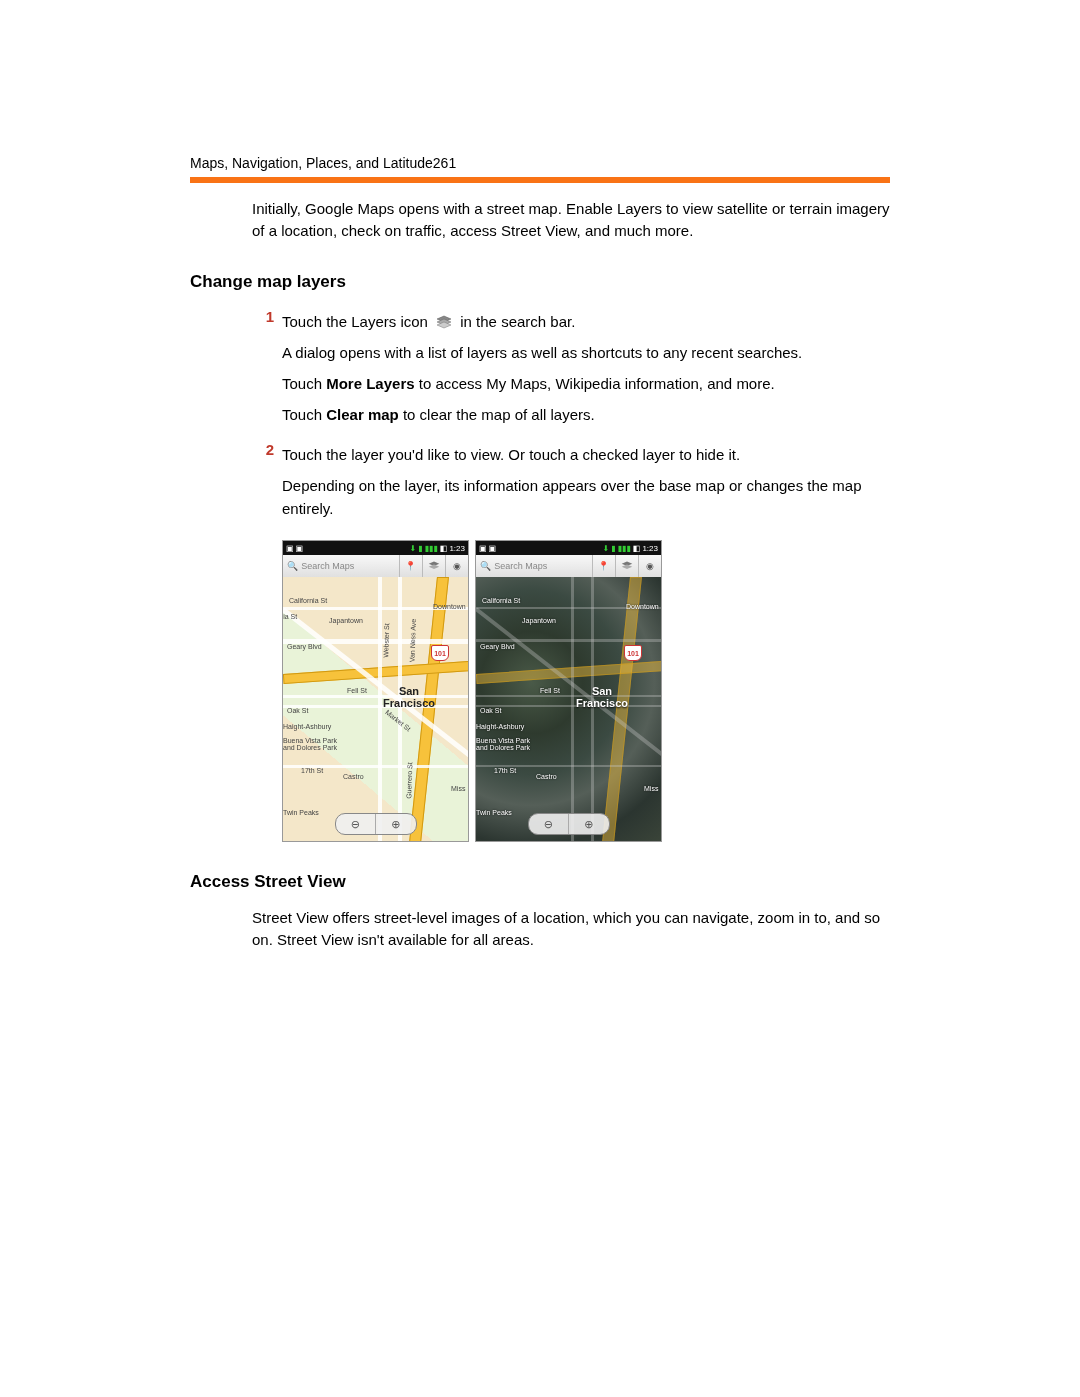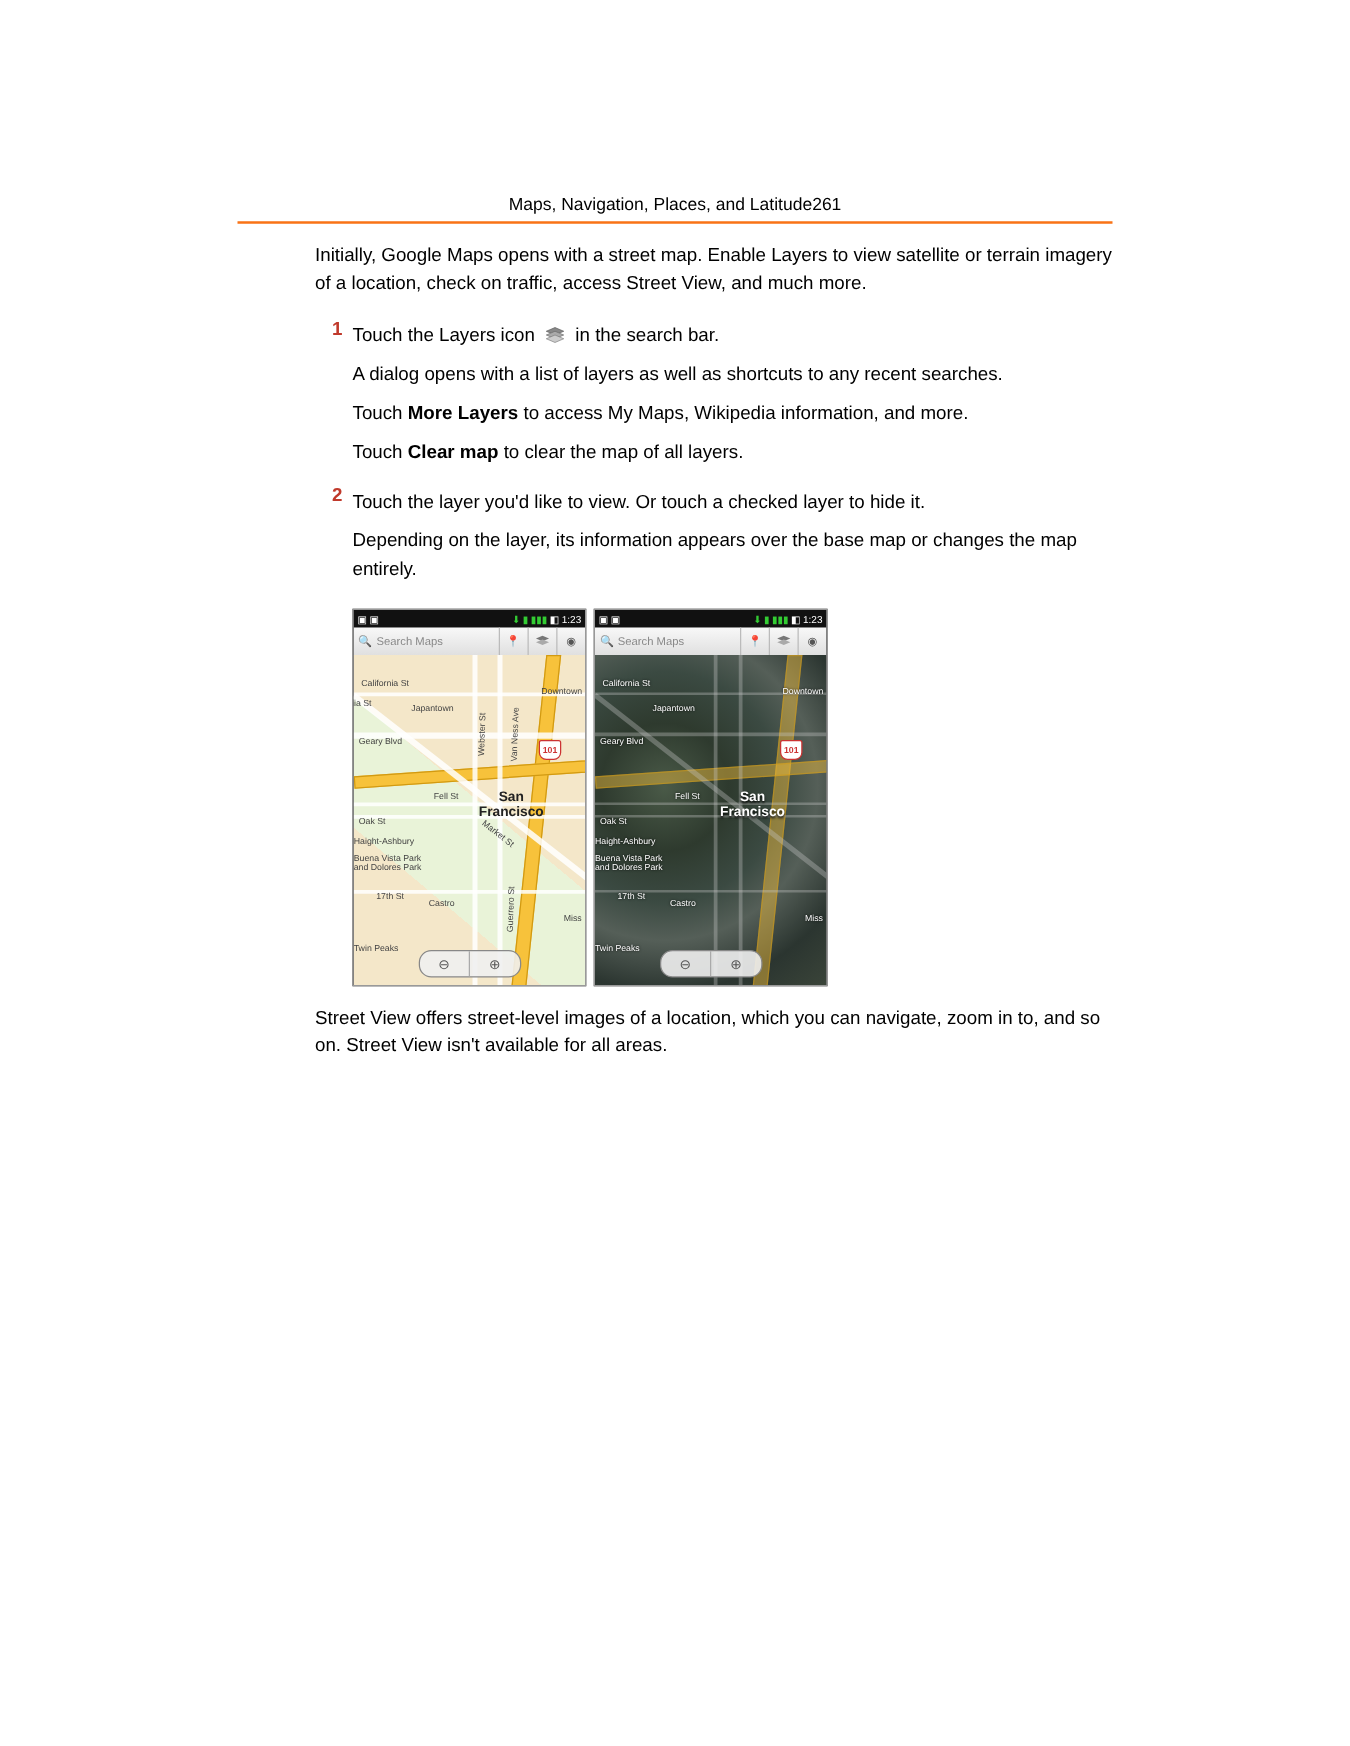--- a/index.html
+++ b/index.html
@@ -11,24 +11,24 @@
   }
   .page {
     width: 1080px;
     height: 1397px;
     position: relative;
     box-sizing: border-box;
     padding: 155px 190px 0 190px;
   }
   .header-row {
     display: flex;
-    justify-content: center;
+    justify-content: flex-start;
     font-size: 14px;
     padding-bottom: 6px;
-    border-bottom: 2px solid #f97316;
+    border-bottom: 6px solid #f97316;
   }
   h1.title {
     font-size: 30px;
     font-weight: bold;
     margin: 34px 0 18px 0;
     letter-spacing: -0.5px;
   }
   .intro {
     margin-left: 62px;
     font-size: 15px;
@@ -170,20 +170,21 @@
 
 <div class="page">
   <div class="header-row">
     <span>Maps, Navigation, Places, and Latitude</span>
     <span>261</span>
   </div>
 
 
   <p class="intro">Initially, Google Maps opens with a street map. Enable Layers to view satellite or terrain imagery of a location, check on traffic, access Street View, and much more.</p>
 
+  <h2 class="section">Change map layers</h2>
 
   <div class="steps">
     <div class="step">
       <div class="step-num">1</div>
       <div class="step-body">
         <p>
           <span>Touch the Layers icon</span>
           <span class="layers-icon">
             <svg viewBox="0 0 16 14" width="16" height="14">
               <polygon points="8,1 15,4 8,7 1,4" fill="#888" stroke="#555" stroke-width="0.5"></polygon>
@@ -336,15 +337,16 @@
         <div class="shield" style="top:68px; left:148px;">101</div>
         <div class="city sat" style="top:108px; left:86px; width:80px;">San<br>Francisco</div>
         <div class="zoomctl">
           <div>⊖</div>
           <div>⊕</div>
         </div>
       </div>
     </div>
   </div>
 
+  <h2 class="section">Access Street View</h2>
   <p class="intro">Street View offers street-level images of a location, which you can navigate, zoom in to, and so on. Street View isn't available for all areas.</p>
 
 </div>
 
 </body></html>

